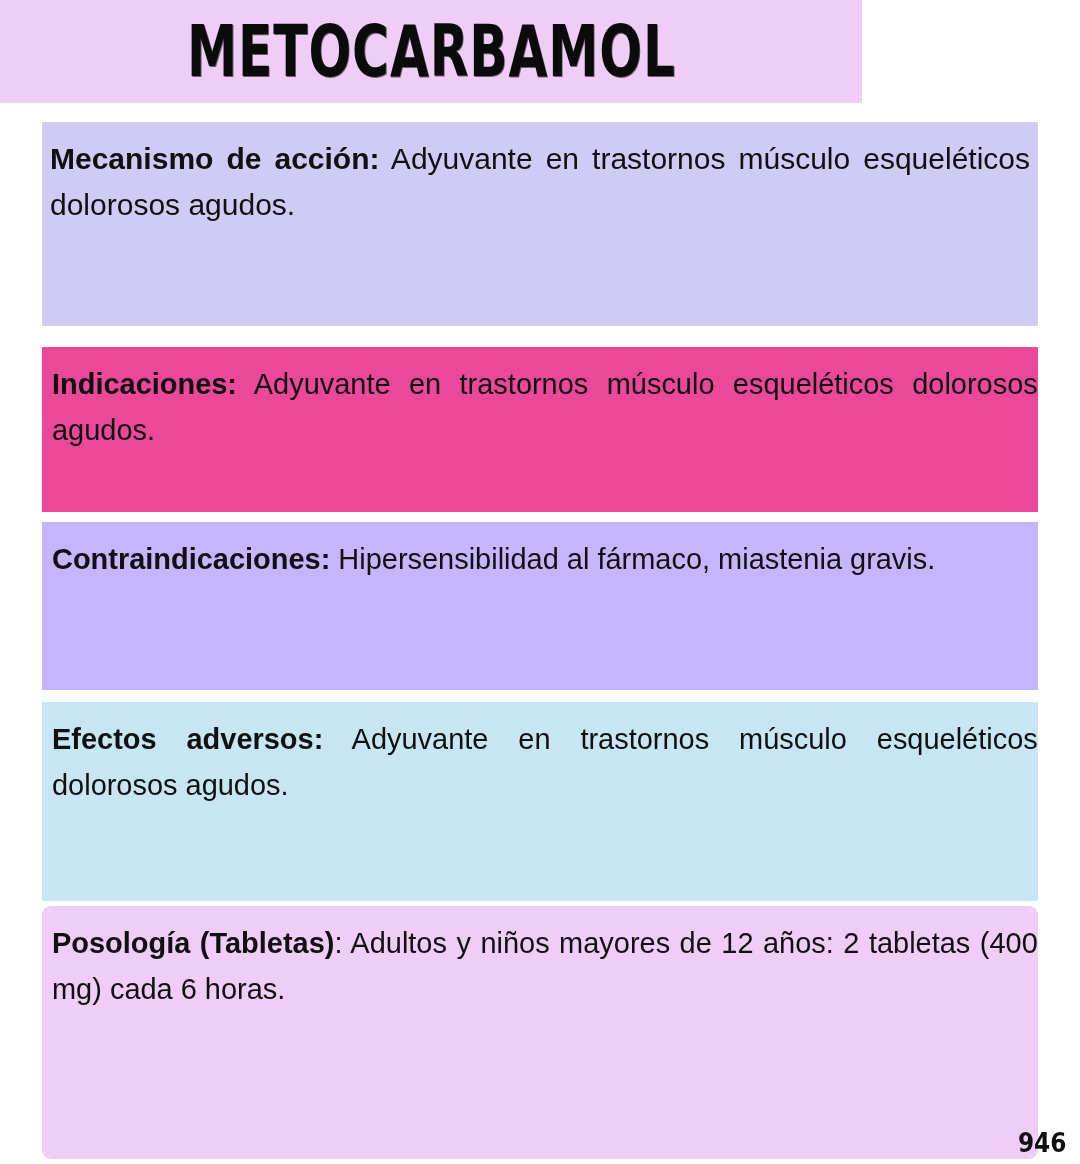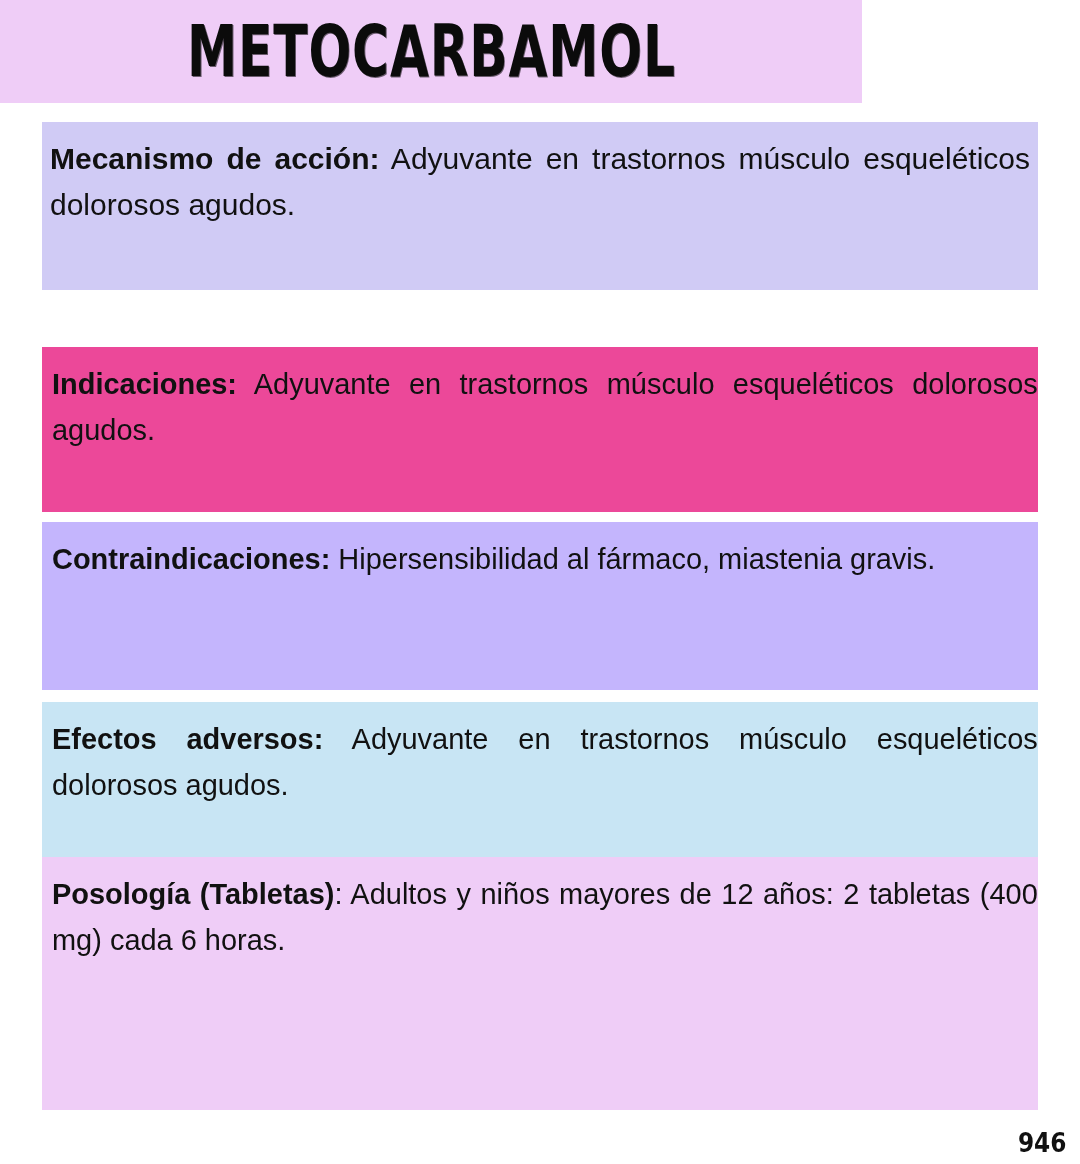--- a/index.html
+++ b/index.html
@@ -58,21 +58,21 @@
     line-height: 1.52;
     padding-right: 8px;
   }
   .block .body-text .lbl {
     font-weight: 700;
   }
 
   
   .block-mecanismo {
     top: 122px;
-    height: 168px;
+    height: 204px;
     background: #d0cbf5;
     padding-left: 8px;
   }
   .block-indicaciones {
     top: 347px;
     height: 165px;
     background: #ccf5cc;
   }
   .block-indicaciones .body-text,
   .block-contraindicaciones .body-text,
@@ -84,23 +84,24 @@
     top: 522px;
     height: 168px;
     background: #f6dfc4;
   }
   .block-efectos {
     top: 702px;
     height: 199px;
     background: #c8e5f4;
   }
   .block-posologia {
-    top: 857px;
+    top: 906px;
     height: 253px;
     background: #efcdf7;
+    border-radius: 9px;
   }
 
   
   .condensed .body-text {
     transform: scaleX(0.965);
     transform-origin: left top;
     width: 103.6%;
   }
 
   

